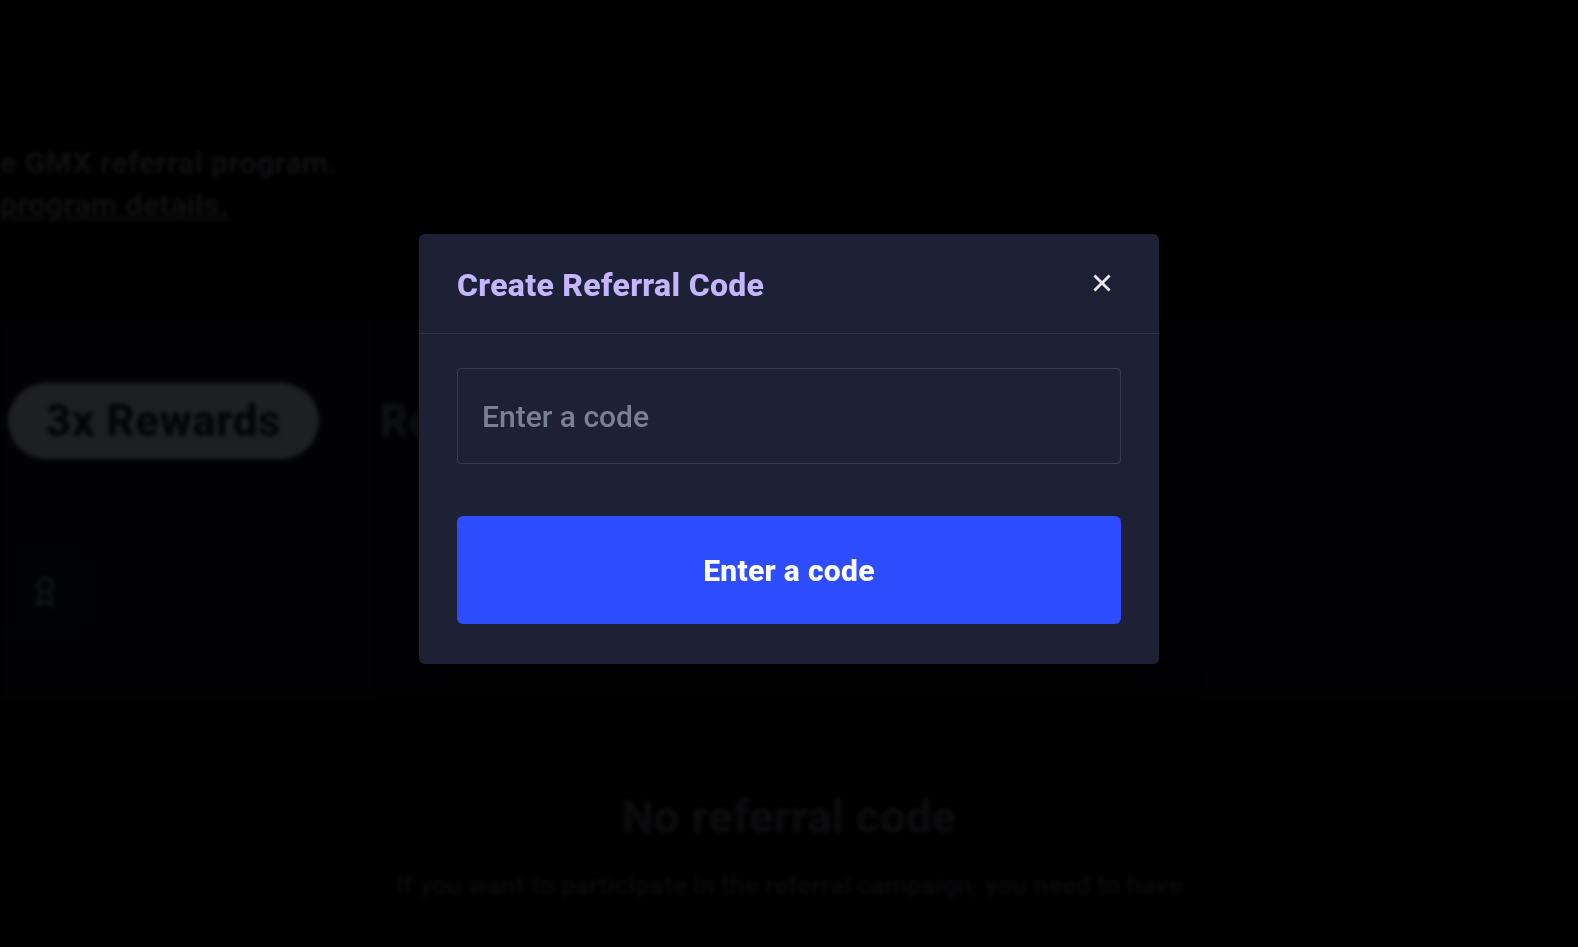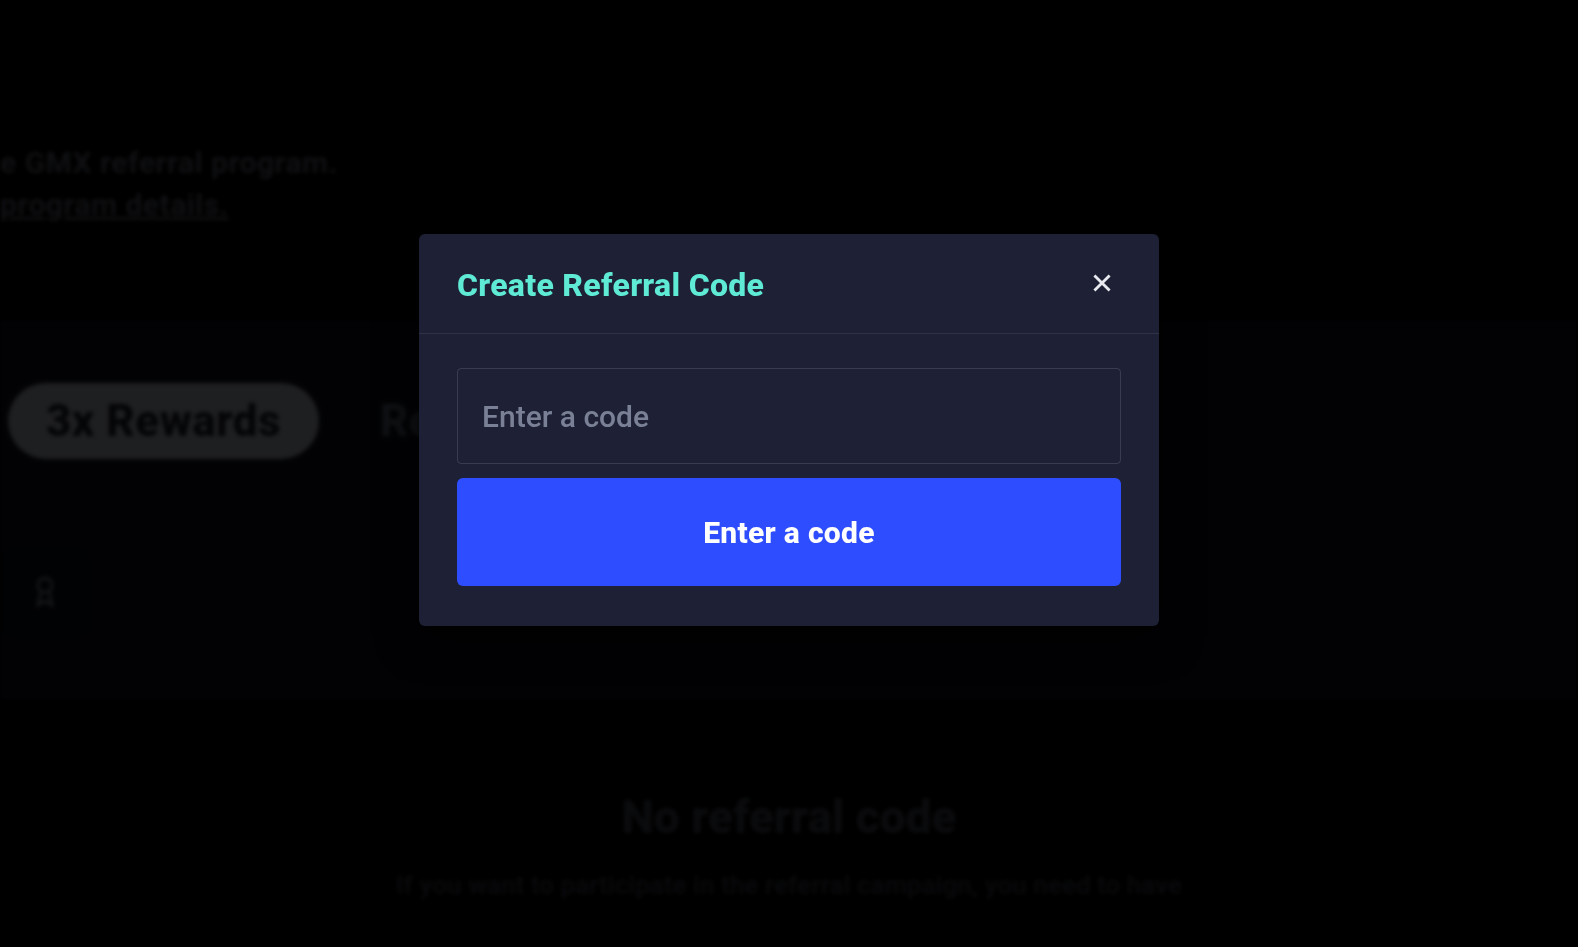--- a/index.html
+++ b/index.html
@@ -152,21 +152,21 @@
     display: flex;
     align-items: center;
     justify-content: space-between;
     padding: 30px 38px 28px 38px;
     border-bottom: 1px solid rgba(255,255,255,0.08);
   }
 
   .modal-title {
     font-size: 32px;
     font-weight: 800;
-    color: #5eead4;
+    color: #c4b5fd;
     letter-spacing: 0.3px;
   }
 
   .close-btn {
     background: none;
     border: none;
     cursor: pointer;
     padding: 6px;
     display: flex;
     align-items: center;
@@ -177,21 +177,21 @@
     height: 26px;
     stroke: #e9eaf0;
     stroke-width: 2.6;
     fill: none;
   }
 
   .modal-body {
     padding: 34px 38px 40px 38px;
     display: flex;
     flex-direction: column;
-    gap: 14px;
+    gap: 52px;
   }
 
   .code-input {
     width: 100%;
     height: 96px;
     background: transparent;
     border: 1px solid rgba(255,255,255,0.12);
     border-radius: 4px;
     color: #e9eaf0;
     font-size: 30px;

